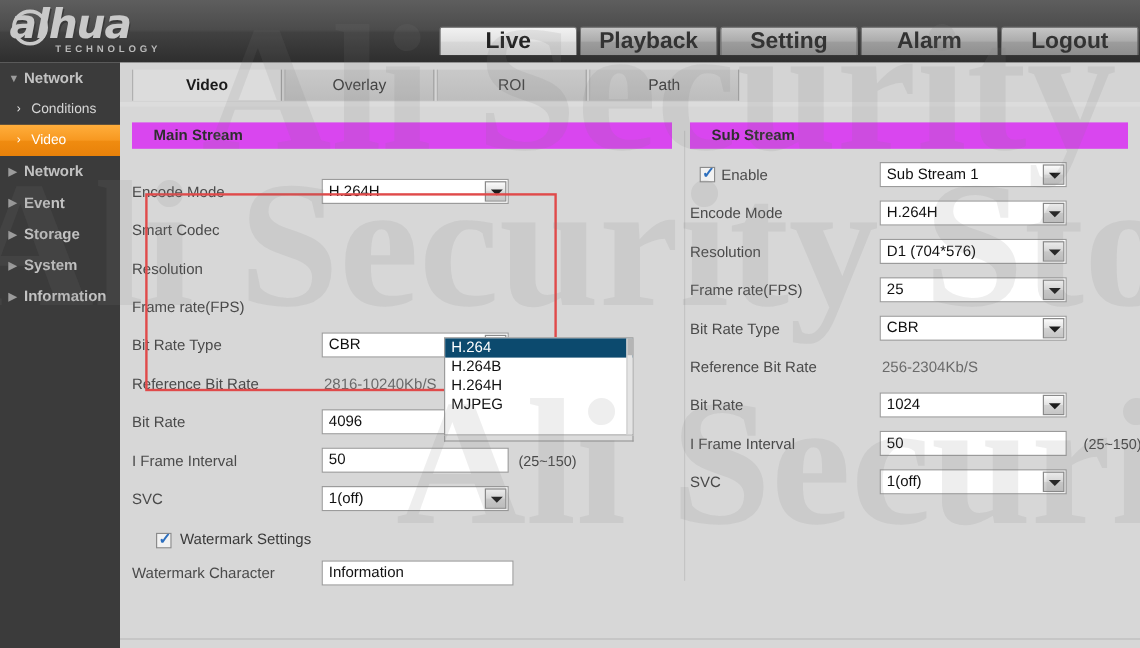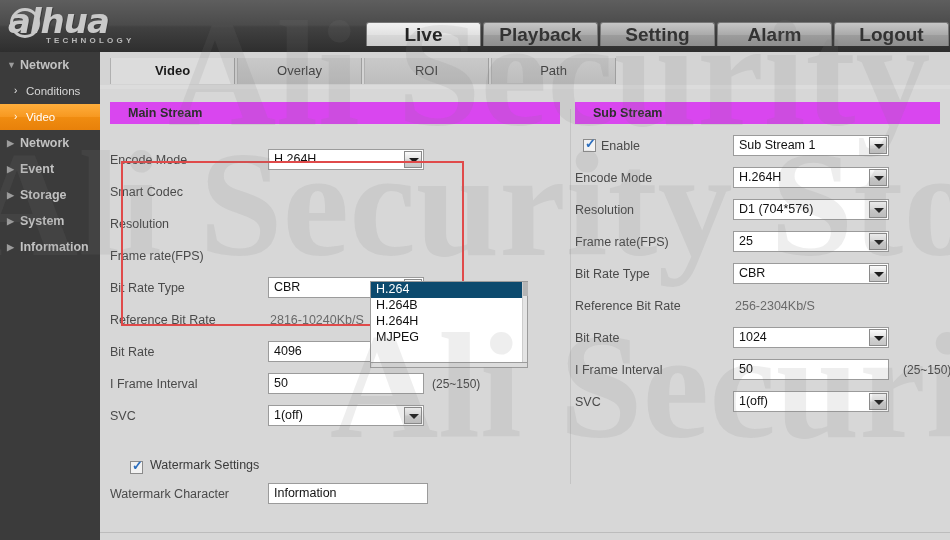--- a/index.html
+++ b/index.html
@@ -382,21 +382,21 @@
         <div class="row">
           <div class="lbl">SVC</div>
           <div class="fld">
             <div class="select">
               <span>1(off)</span>
               <span class="arw"></span>
             </div>
           </div>
         </div>
 
-        <div class="chkrow" style="margin-top:22px">
+        <div class="chkrow" style="margin-top:6px">
           <span class="chkbox-wrap">
             <span class="chk on"></span>
           </span>
           <span class="chklabel">Watermark Settings</span>
         </div>
 
         <div class="row" style="margin-top:2px">
           <div class="lbl lblw" style="width:158px">Watermark Character</div>
           <div class="fld">
             <div class="textbox" style="width:160px">Information</div>

